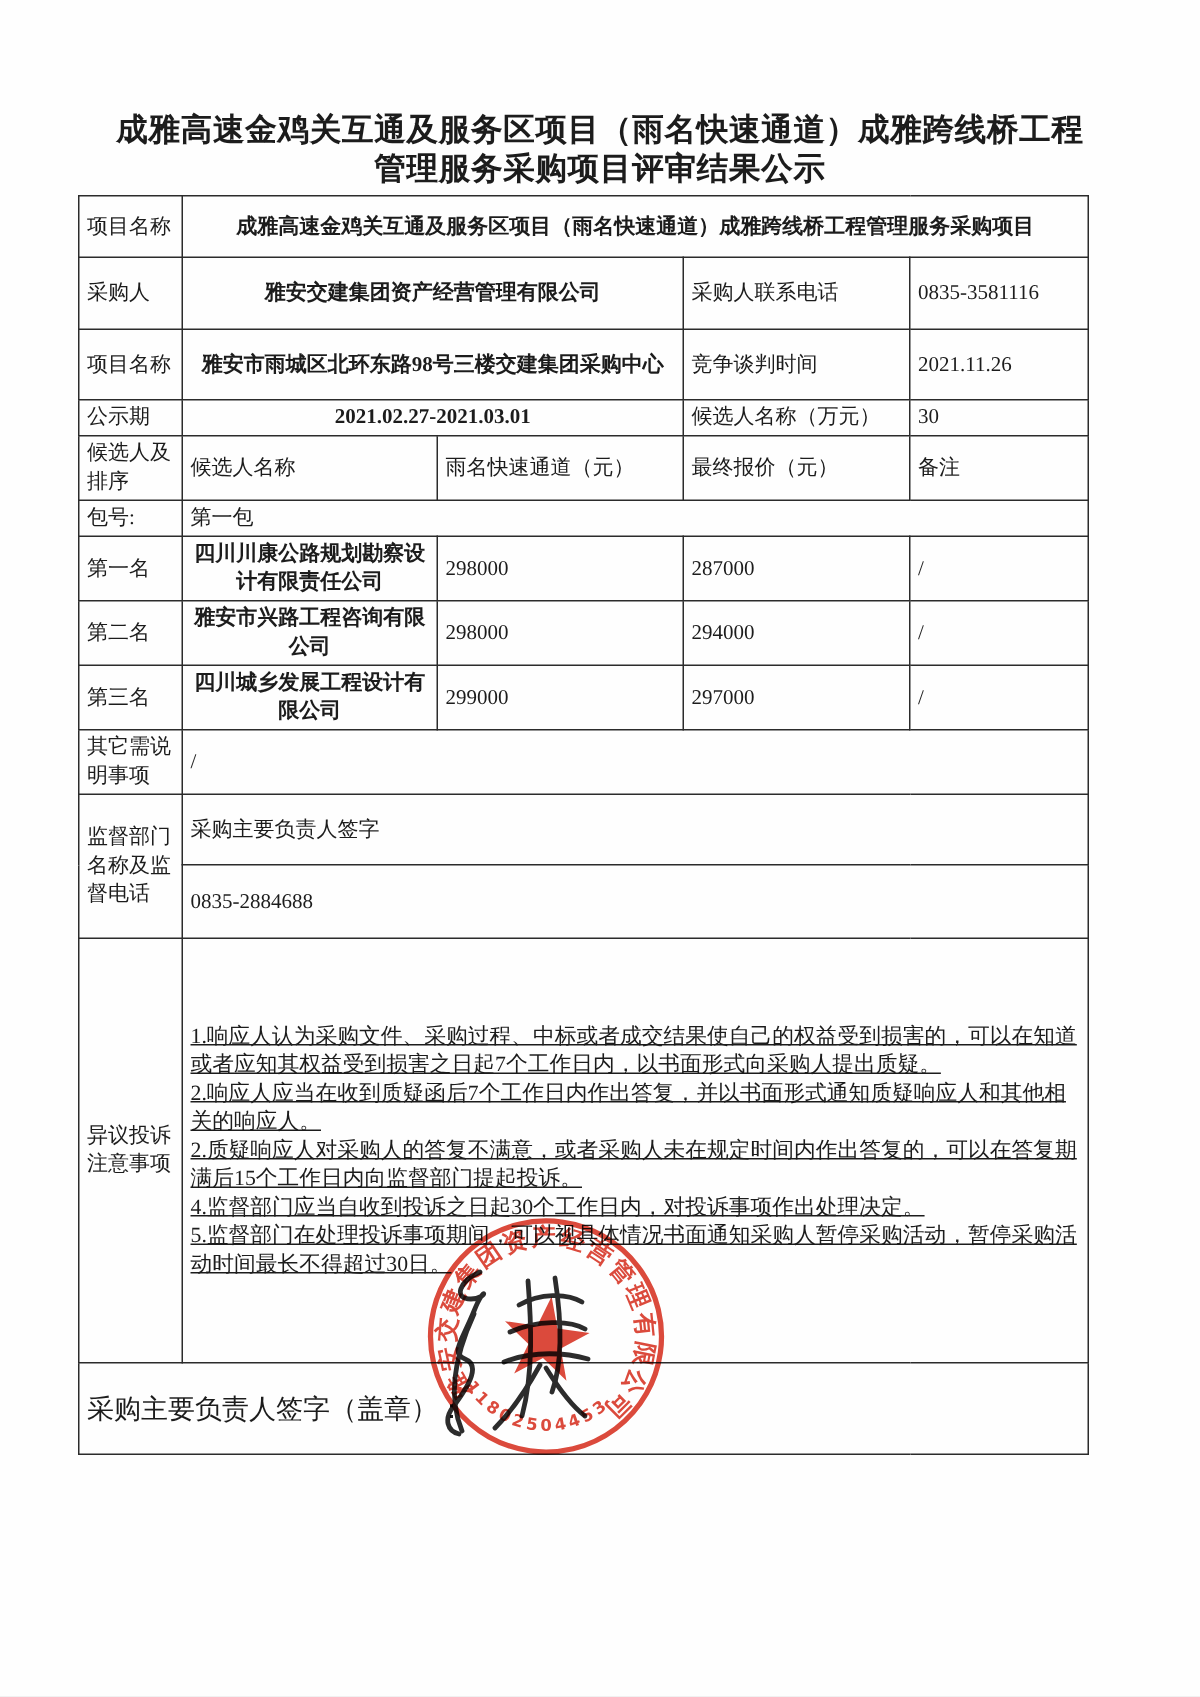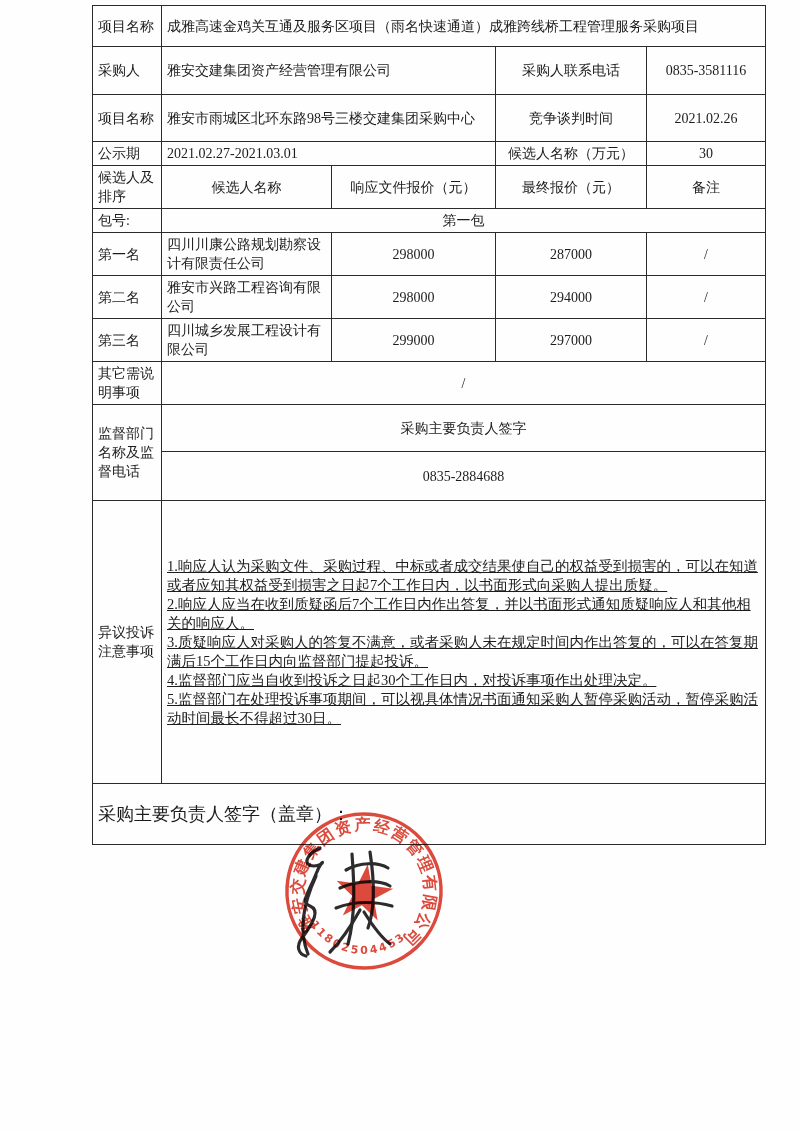--- a/index.html
+++ b/index.html
@@ -18,36 +18,36 @@
     width:664px;
     font-size:21px;
     font-weight:bold;
     text-align:center;
     line-height:26px;
     letter-spacing:0.5px;
   }
   table.doc{
     border-collapse:collapse;
     table-layout:fixed;
-    margin:5px 0 0 92px;
+    margin:5px 0 0 52px;
     width:673px;
     font-size:14px;
     border-radius:16px;
   }
   table.doc td{
     border:1.6px solid #2b2b2b;
     padding:2px 5px;
     vertical-align:middle;
     line-height:19px;
     word-break:break-all;
   }
   td.lbl{ text-align:left; padding-left:6px; }
   td.lbl-c{ text-align:left; padding-left:2px; padding-right:2px; }
-  td.c{ text-align:center; }
-  td.l{ text-align:left; }
+  td.c{ text-align:left; }
+  td.l{ text-align:center;font-weight:bold; }
   tr.r1{height:41px;} tr.r2{height:48px;} tr.r3{height:47px;} tr.r4{height:21px;}
   tr.r5{height:33px;} tr.r6{height:19px;} tr.r7{height:42px;} tr.r8{height:42px;}
   tr.r9{height:38px;} tr.r10{height:38px;font-family:Liberation Serif, serif;} tr.r11a{height:47px;} tr.r11b{height:49px;}
   tr.r12{height:283px;} tr.r13{height:61px;}
   td.place-cell{ padding-right:36px; }
   td.name-cell{ padding:3px 16px 3px 6px; }
   td.objection-cell{
     padding:10px 10px 10px 9px;
     font-size:14.5px;
     line-height:22.5px;
@@ -69,20 +69,21 @@
     opacity:0.93;
   }
   .seal-ring-text{ font-size:16px; letter-spacing:2px; fill:#d93a2b; font-weight:bold; }
   .seal-num-text{ font-family:"DejaVu Sans","Liberation Sans",sans-serif; font-size:11px; letter-spacing:2.4px; fill:#d93a2b; font-weight:bold; }
 </style>
 </head>
 <body>
 
 <div class="page">
 
+  <h1 class="title">成雅高速金鸡关互通及服务区项目（雨名快速通道）成雅跨线桥工程管理服务采购项目评审结果公示</h1>
 
   <table class="doc">
     <colgroup>
       <col style="width:69px">
         <col style="width:170px">
         <col style="width:164px">
         <col style="width:151px">
         <col style="width:119px">
     </colgroup>
     <tbody>
@@ -93,32 +94,32 @@
       <tr class="r2">
         <td class="lbl">采购人</td>
         <td class="l" colspan="2">雅安交建集团资产经营管理有限公司</td>
         <td class="c">采购人联系电话</td>
         <td class="c">0835-3581116</td>
       </tr>
       <tr class="r3">
         <td class="lbl">项目名称</td>
         <td class="l place-cell" colspan="2">雅安市雨城区北环东路98号三楼交建集团采购中心</td>
         <td class="c">竞争谈判时间</td>
-        <td class="c">2021.02.26</td>
+        <td class="c">2021.11.26</td>
       </tr>
       <tr class="r4">
         <td class="lbl">公示期</td>
         <td class="l" colspan="2">2021.02.27-2021.03.01</td>
         <td class="c">候选人名称（万元）</td>
         <td class="c">30</td>
       </tr>
       <tr class="r5">
         <td class="lbl">候选人及排序</td>
         <td class="c">候选人名称</td>
-        <td class="c">响应文件报价（元）</td>
+        <td class="c">雨名快速通道（元）</td>
         <td class="c">最终报价（元）</td>
         <td class="c">备注</td>
       </tr>
       <tr class="r6">
         <td class="lbl">包号:</td>
         <td class="c" colspan="4">第一包</td>
       </tr>
       <tr class="r7">
         <td class="lbl">第一名</td>
         <td class="l name-cell">四川川康公路规划勘察设计有限责任公司</td>
@@ -149,21 +150,21 @@
         <td class="c" colspan="4">采购主要负责人签字</td>
       </tr>
       <tr class="r11b">
         <td class="c" colspan="4">0835-2884688</td>
       </tr>
       <tr class="r12">
         <td class="lbl">异议投诉注意事项</td>
         <td class="objection-cell" colspan="4">
           <div>1.响应人认为采购文件、采购过程、中标或者成交结果使自己的权益受到损害的，可以在知道或者应知其权益受到损害之日起7个工作日内，以书面形式向采购人提出质疑。</div>
           <div>2.响应人应当在收到质疑函后7个工作日内作出答复，并以书面形式通知质疑响应人和其他相关的响应人。</div>
-          <div>3.质疑响应人对采购人的答复不满意，或者采购人未在规定时间内作出答复的，可以在答复期满后15个工作日内向监督部门提起投诉。</div>
+          <div>2.质疑响应人对采购人的答复不满意，或者采购人未在规定时间内作出答复的，可以在答复期满后15个工作日内向监督部门提起投诉。</div>
           <div>4.监督部门应当自收到投诉之日起30个工作日内，对投诉事项作出处理决定。</div>
           <div>5.监督部门在处理投诉事项期间，可以视具体情况书面通知采购人暂停采购活动，暂停采购活动时间最长不得超过30日。</div>
         </td>
       </tr>
       <tr class="r13">
         <td class="sign-cell" colspan="5">采购主要负责人签字（盖章）：</td>
       </tr>
     </tbody>
   </table>
 

